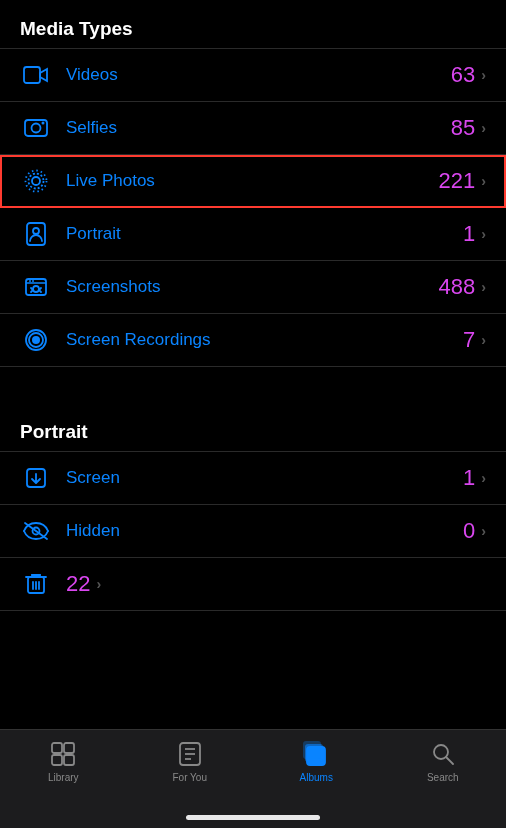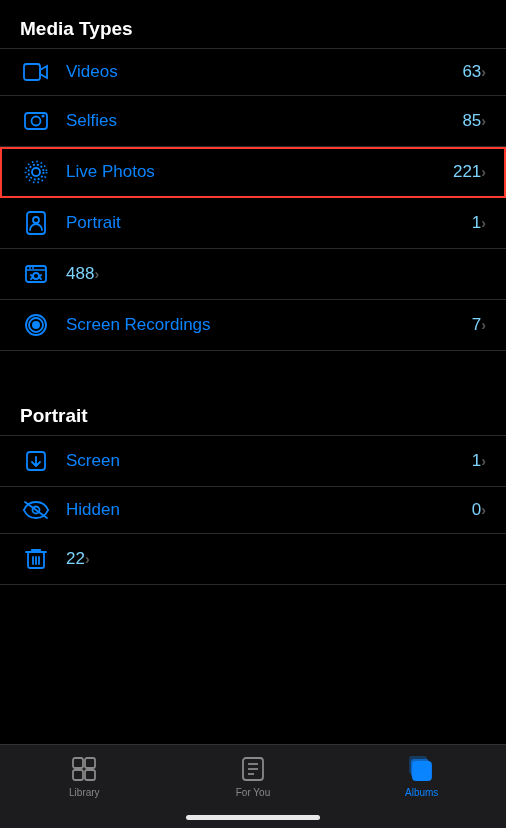--- a/index.html
+++ b/index.html
@@ -67,37 +67,38 @@
       stroke-width: 1.8;
     }
 
     .item-label {
       flex: 1;
       font-size: 17px;
       color: #0a84ff;
     }
 
     .item-count {
-      font-size: 17px;
-      color: #7dd3fc;
+      font-size: 22px;
+      color: #d946ef;
+      margin-right: 6px;
     }
 
     .chevron {
       color: #555;
       font-size: 14px;
       font-weight: 600;
     }
 
     
     .tab-bar {
       position: absolute;
       bottom: 0;
       left: 0;
       right: 0;
-      height: 84px;
+      height: 99px;
       background: #1c1c1e;
       border-top: 1px solid #333;
       display: flex;
       align-items: flex-start;
       padding-top: 10px;
     }
 
     .tab-item {
       flex: 1;
       display: flex;
@@ -218,20 +219,21 @@
       <div class="item-icon">
         <svg width="24" height="24" viewBox="0 0 24 24">
           <rect x="2" y="4" width="20" height="16" rx="2.5" stroke="#0a84ff"></rect>
           <path d="M2 8h20" stroke="#0a84ff" stroke-width="1.5"></path>
           <path d="M6 6h.01" stroke="#0a84ff" stroke-width="2" stroke-linecap="round"></path>
           <path d="M9 6h.01" stroke="#0a84ff" stroke-width="2" stroke-linecap="round"></path>
           <circle cx="12" cy="14" r="3" stroke="#0a84ff"></circle>
           <path d="M7 13l2 2-2 2M17 13l-2 2 2 2" stroke="#0a84ff" stroke-linecap="round"></path>
         </svg>
       </div>
+      <span class="item-label">Screenshots</span>
       <span class="item-count">488</span>
       <span class="chevron">›</span>
     </div>
 
     <div class="list-item">
       <div class="item-icon">
         <svg width="24" height="24" viewBox="0 0 24 24">
           <circle cx="12" cy="12" r="10" stroke="#0a84ff"></circle>
           <circle cx="12" cy="12" r="4" fill="#0a84ff" stroke="none"></circle>
           <circle cx="12" cy="12" r="7" stroke="#0a84ff"></circle>
@@ -320,16 +322,25 @@
     <div class="tab-icon">
       <svg width="28" height="28" viewBox="0 0 28 28">
         <rect x="5" y="7" width="18" height="18" rx="3" fill="#0a84ff" stroke="none" class="albums-icon-rect"></rect>
         <rect x="3" y="4" width="18" height="18" rx="3" fill="#0a84ff" stroke="none" opacity="0.6"></rect>
         <rect x="1" y="1" width="18" height="18" rx="3" fill="#0a84ff" stroke="none" opacity="0.3"></rect>
       </svg>
     </div>
     <span class="tab-label">Albums</span>
   </div>
 
+  <div class="tab-item">
+    <div class="tab-icon">
+      <svg width="26" height="26" viewBox="0 0 26 26" stroke="#888">
+        <circle cx="11" cy="11" r="7"></circle>
+        <line x1="16" y1="16" x2="23" y2="23" stroke-linecap="round"></line>
+      </svg>
+    </div>
+    <span class="tab-label">Search</span>
+  </div>
 
 </div>
 
 <div class="home-indicator"></div>
 
 </body></html>

